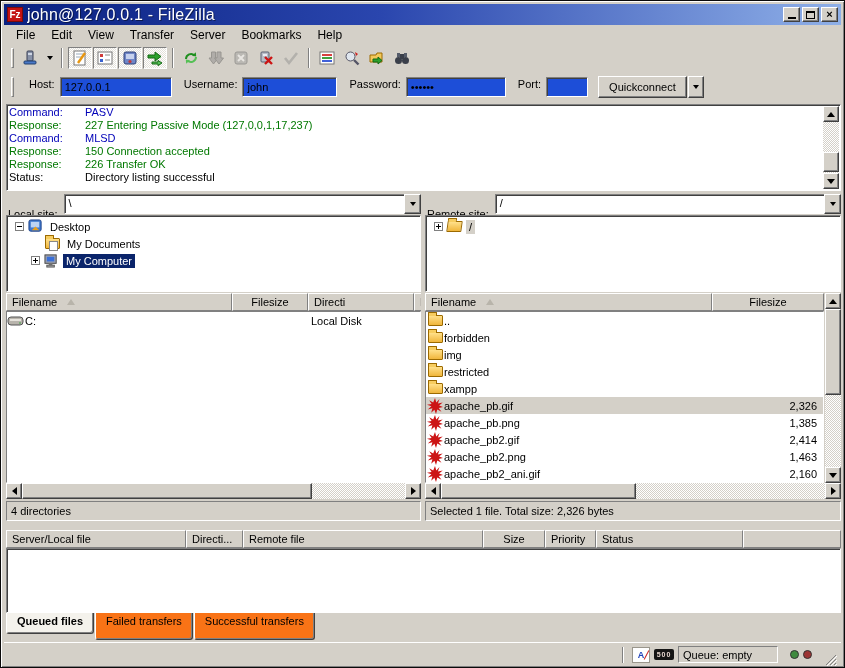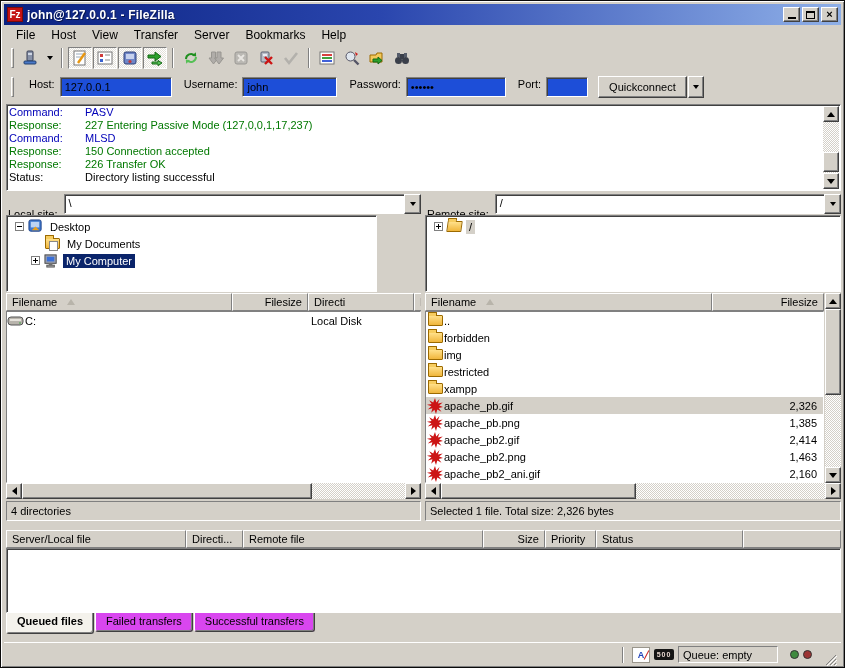--- a/index.html
+++ b/index.html
@@ -19,21 +19,21 @@
   .pressed { border:1px solid; border-color:#808080 #ffffff #ffffff #808080 !important; box-shadow:none !important;
              background: repeating-conic-gradient(#ffffff 0% 25%, #e4e1da 0% 50%) 0 0 / 2px 2px !important; }
   .disabled { filter:grayscale(1) opacity(.45); }
 
   
   .titlebar { position:absolute; left:3px; top:3px; right:3px; height:21px;
     background:linear-gradient(90deg,#0a2180 0%, #2a46ae 45%, #8fb0e8 100%);
     display:flex; align-items:center; padding:0 3px; }
   .fzlogo { width:16px; height:15px; background:#c41212; color:#fff; font-weight:bold; font-size:10px;
     display:flex; align-items:center; justify-content:center; border:1px solid #7a0a0a; margin-right:4px; }
-  .wtitle { color:#fff; font-weight:bold; font-size:12px; letter-spacing:.2px; flex:1;
+  .wtitle { color:#fff; font-weight:normal; font-size:16px; letter-spacing:.2px; flex:1;
     text-shadow:1px 1px 0 rgba(0,0,0,.45); white-space:nowrap; overflow:hidden; }
   .winbtns { display:flex; gap:2px; }
   .win-btn { width:17px; height:15px; display:flex; align-items:center; justify-content:center; position:relative; }
   .glyph-min { width:8px; height:2px; background:#000; margin-top:7px; }
   .glyph-max { width:9px; height:8px; border:1px solid #000; border-top:2px solid #000; }
   .glyph-close { font-size:11px; font-weight:bold; line-height:1; }
 
   
   .menubar { position:absolute; left:3px; top:24px; right:3px; height:20px; display:flex; align-items:center; padding-left:4px; }
   .menu-item { padding:2px 8px; font-size:12px; }
@@ -85,21 +85,21 @@
   .expander { width:9px; height:9px; background:#fff; border:1px solid #808080; position:relative; flex:none; }
   .expander::before { content:""; position:absolute; left:1px; right:1px; top:3px; height:1px; background:#000; }
   .expander.plus::after { content:""; position:absolute; top:1px; bottom:1px; left:3px; width:1px; background:#000; }
   .tlabel { padding:1px 3px; white-space:nowrap; }
   .tlabel.sel-active { background:#0a246a; color:#fff; }
   .tlabel.sel-inactive { background:#d4d0c8; color:#000; }
 
   .listhead { position:absolute; top:292px; height:18px; display:flex; background:#d4d0c8; overflow:hidden; }
   .hcell { height:18px; border:1px solid; border-color:#ffffff #808080 #808080 #ffffff; display:flex; align-items:center; padding:0 5px; white-space:nowrap; overflow:hidden; flex:none; }
   .hcell .sort { width:0;height:0;border-left:4px solid transparent;border-right:4px solid transparent;border-bottom:6px solid #b8b4aa; margin-left:10px; }
-  .hcell.right { justify-content:flex-end; }
+  .hcell.right { justify-content:center; }
   .listbody { position:absolute; top:310px; height:172px; background:#fff; overflow:hidden; border-left:1px solid #404040; }
   .lrow { height:17px; display:flex; align-items:center; white-space:nowrap; }
   .lrow.sel { background:#d4d0c8; }
   .lrow .ic { width:18px; flex:none; display:flex; justify-content:center; }
   .fname { flex:none; overflow:hidden; }
   .fsize { text-align:right; flex:none; padding-right:6px; }
 
   .hscroll { position:absolute; top:482px; height:16px; }
   .vscroll { position:absolute; width:16px; }
   .statusbarpane { position:absolute; top:500px; height:20px; display:flex; align-items:center; padding:0 4px; background:#d4d0c8; }
@@ -109,21 +109,21 @@
   .ico-folder::before { content:""; position:absolute; left:-1px; top:-4px; width:7px; height:3px; background:#f7cd60; border:1px solid #9c6a00; border-bottom:none; border-radius:1px 1px 0 0; }
   .ico-folder-open { transform:skewX(-8deg); }
   .ico-docs { position:relative; }
   .ico-docs::after { content:""; position:absolute; left:3px; top:2px; width:7px; height:8px; background:#fff; border:1px solid #888; }
   .i16 { width:16px; height:16px; }
 
   
   .queuehead { position:absolute; left:5px; top:529px; width:835px; height:18px; display:flex; background:#d4d0c8; }
   .queuebody { position:absolute; left:5px; top:547px; width:835px; height:65px; }
   .tabsrow { position:absolute; left:5px; top:612px; height:22px; display:flex; align-items:flex-start; gap:1px; }
-  .tab { padding:2px 10px 3px; border:1px solid; border-color:#fff #404040 #404040 #fff; border-top:none; border-radius:0 0 3px 3px; background:#d946ef; box-shadow: inset -1px -1px 0 #808080; height:19px; }
+  .tab { padding:2px 10px 3px; border:1px solid; border-color:#fff #404040 #404040 #fff; border-top:none; border-radius:0 0 3px 3px; background:#f97316; box-shadow: inset -1px -1px 0 #808080; height:27px; }
   .tab.active { background:#f4f2ec; font-weight:bold; height:21px; z-index:2; }
 
   
   .bottombar { position:absolute; left:3px; right:3px; top:641px; height:24px; border-top:1px solid #fff; display:flex; align-items:center; justify-content:flex-end; padding:0 4px; gap:4px; }
   .vsep { width:2px; height:16px; border-left:1px solid #808080; border-right:1px solid #fff; margin-right:4px; }
   .ind-box { width:18px; height:16px; background:#fff; border:1px solid #9a968c; position:relative; font-size:9px; font-weight:bold; color:#2244bb; display:flex; align-items:center; justify-content:center; }
   .ind-box::after { content:""; position:absolute; right:2px; top:2px; width:1px; height:10px; background:#cc2222; transform:rotate(28deg); }
   .ind-badge { min-width:20px; height:11px; background:#151515; border-radius:2px; color:#e8d8d0; font-size:7px; font-weight:bold; display:flex; align-items:center; justify-content:center; letter-spacing:1px; }
   .queue-pane { width:100px; height:17px; display:flex; align-items:center; padding:0 4px; background:#d4d0c8; margin-right:8px; }
   .led { width:9px; height:9px; border-radius:50%; border:1px solid #333; }
@@ -171,21 +171,21 @@
           <span class="glyph-max"></span>
         </div>
       <div class="win-btn raised">
           <span class="glyph-close">×</span>
         </div>
     </div>
   </div>
 
   <div class="menubar">
     <span class="menu-item">File</span>
-    <span class="menu-item">Host</span>
+    <span class="menu-item">Edit</span>
     <span class="menu-item">View</span>
     <span class="menu-item">Transfer</span>
     <span class="menu-item">Server</span>
     <span class="menu-item">Bookmarks</span>
     <span class="menu-item">Help</span>
   </div>
 
   <div class="toolbar">
     <div class="gripper"></div>
     <div class="tbtn" title="">
@@ -337,21 +337,21 @@
   <div class="sitebar" style="left:5px;width:415px">
     <span class="sitelabel">Local site:</span>
     <div class="combo">
       <div class="cinput">\</div>
       <div class="dd-btn raised">
           <span class="caret-down"></span>
         </div>
     </div>
   </div>
 
-  <div class="treebox sunken" style="left:5px;width:371px">
+  <div class="treebox sunken" style="left:5px;width:415px">
     <div class="trow" style="left:8px;top:2px;gap:4px">
       <span class="expander"></span>
       <svg class="i16" style="width:15px;height:15px">
           <use href="#desktopico"></use>
         </svg>
       <span class="tlabel">Desktop</span>
     </div>
     <div class="trow" style="left:38px;top:19px;gap:4px">
       <span class="ico-folder ico-docs"></span>
       <span class="tlabel">My Documents</span>

